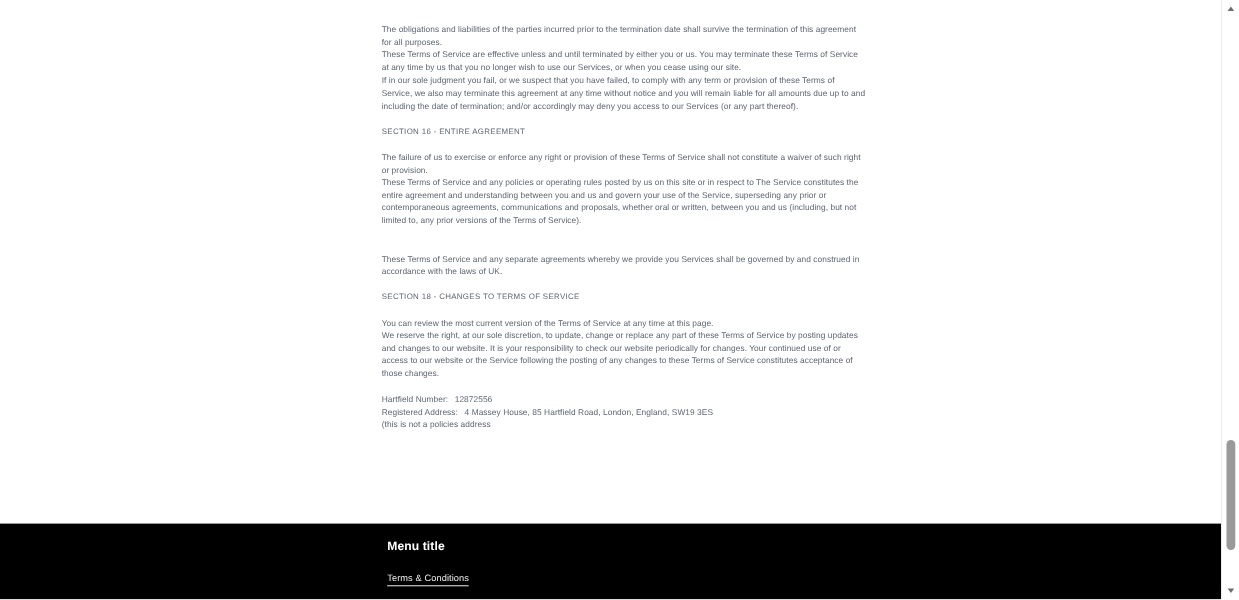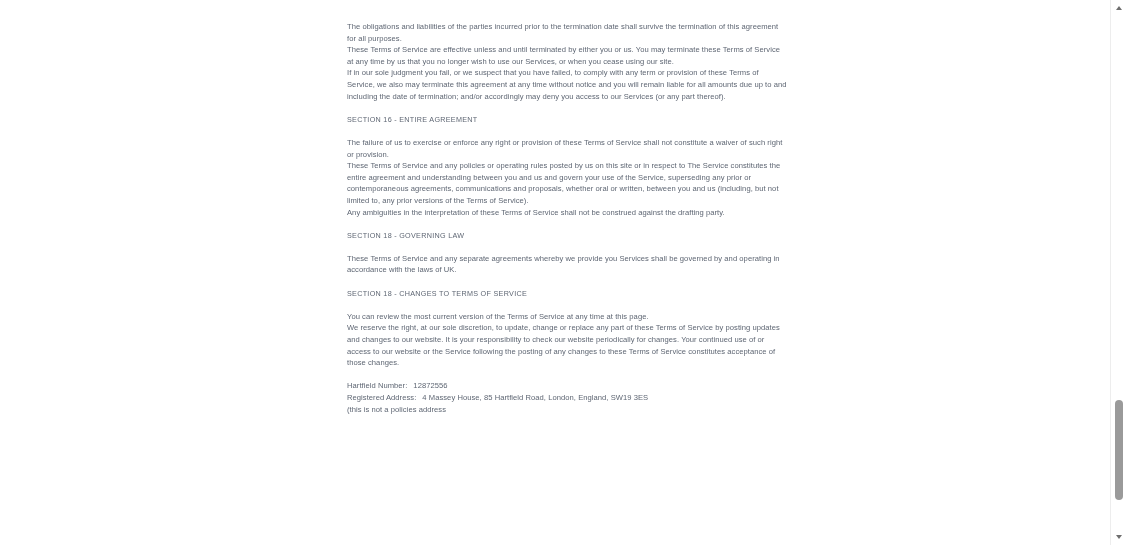--- a/index.html
+++ b/index.html
@@ -191,31 +191,29 @@
 
       <div class="block-gap"></div>
 
       <p class="section-head">SECTION 16 - ENTIRE AGREEMENT</p>
 
       <div class="block-gap"></div>
 
       <div>
         <p class="para">The failure of us to exercise or enforce any right or provision of these Terms of Service shall not constitute a waiver of such right or provision.</p>
         <p class="para">These Terms of Service and any policies or operating rules posted by us on this site or in respect to The Service constitutes the entire agreement and understanding between you and us and govern your use of the Service, superseding any prior or contemporaneous agreements, communications and proposals, whether oral or written, between you and us (including, but not limited to, any prior versions of the Terms of Service).</p>
-        <p class="para">Any ambiguities in the interpretation of these Terms of Service shall not be construed against the drafting party.</p>
-      </div>
-
-      <div class="block-gap"></div>
-
-      <p class="section-head">SECTION 18 - GOVERNING LAW</p>
-
-      <div class="block-gap"></div>
-
-      <div>
-        <p class="para">These Terms of Service and any separate agreements whereby we provide you Services shall be governed by and operating in accordance with the laws of  UK.</p>
+      </div>
+
+      <div class="block-gap"></div>
+
+
+      <div class="block-gap"></div>
+
+      <div>
+        <p class="para">These Terms of Service and any separate agreements whereby we provide you Services shall be governed by and construed in accordance with the laws of  UK.</p>
       </div>
 
       <div class="block-gap"></div>
 
       <p class="section-head">SECTION 18 - CHANGES TO TERMS OF SERVICE</p>
 
       <div class="block-gap"></div>
 
       <div>
         <p class="para">You can review the most current version of the Terms of Service at any time at this page.</p>
@@ -230,20 +228,30 @@
         </p>
         <p class="company-line">
           <span class="company-label">Registered Address:</span><span class="company-value">4 Massey House, 85 Hartfield Road, London, England, SW19 3ES</span>
         </p>
         <p class="company-line">(this is not a policies address</p>
       </div>
 
     </div>
   </div>
 
+  <div class="footer">
+    <div class="footer-inner">
+      <p class="footer-title">Menu title</p>
+      <ul class="footer-links">
+        <li style="padding-left:17px;">
+          <a class="footer-link" href="#">Terms &amp; Conditions</a>
+        </li>
+      </ul>
+    </div>
+  </div>
 
 </div>
 
 <div class="scrollbar">
   <div class="sb-arrow up">
     <div class="tri"></div>
   </div>
   <div class="sb-track">
     <div class="sb-thumb" style="top: 384px; height: 100px;"></div>
   </div>

